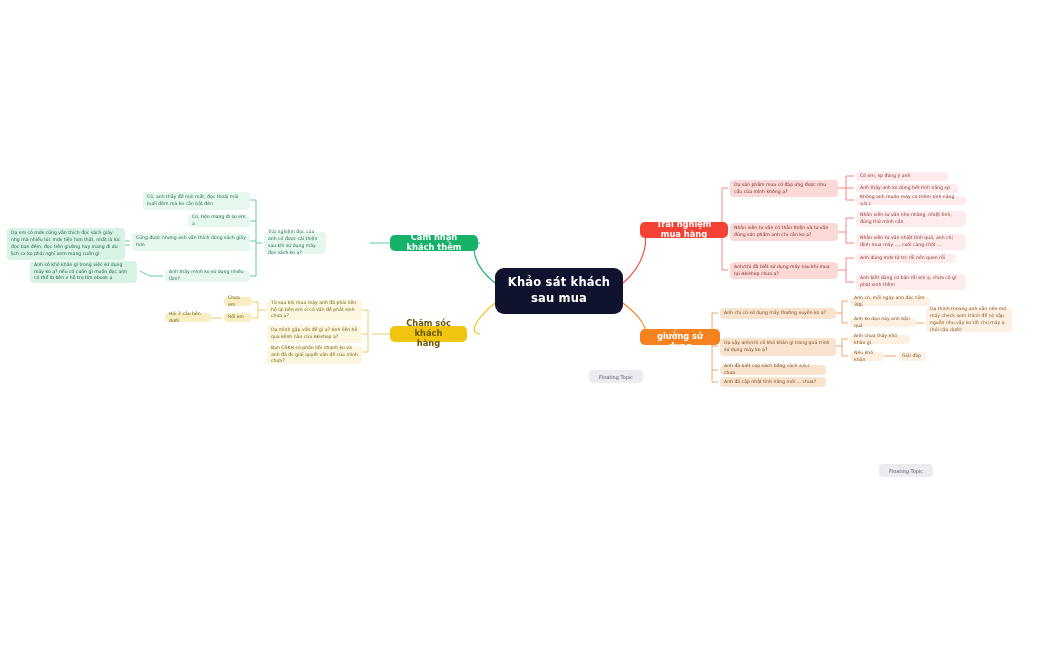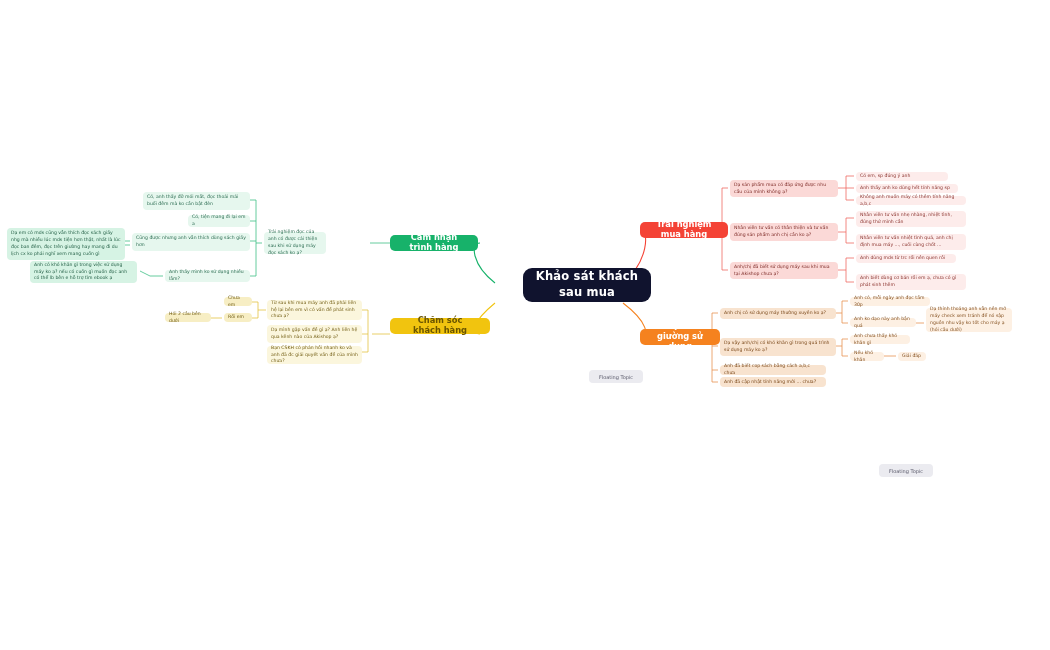--- a/index.html
+++ b/index.html
@@ -130,24 +130,24 @@
     <path d="M916,323 L924,323"></path>
 
     <path d="M836,346 L842,346"></path>
     <path d="M842,339 L842,356"></path>
     <path d="M842,339 L848,339"></path>
     <path d="M842,356 L848,356"></path>
     <path d="M884,356 L896,356"></path>
   </g>
 </svg>
 
-<div class="node central" style="left:495px;top:268px;width:128px;height:34px;margin-left:28px;">Khảo sát khách sau mua</div>
-
-<div class="node branch b-green" style="left:390px;top:235px;width:88px;height:16px;">Cảm nhận trình hàng</div>
-<div class="node branch b-yellow" style="left:390px;top:318px;width:100px;height:16px;">Chăm sóc khách hàng</div>
+<div class="node central" style="left:495px;top:268px;width:128px;height:46px;">Khảo sát khách sau mua</div>
+
+<div class="node branch b-green" style="left:390px;top:235px;width:88px;height:16px;">Cảm nhận khách thêm</div>
+<div class="node branch b-yellow" style="left:390px;top:326px;width:77px;height:16px;">Chăm sóc khách hàng</div>
 <div class="node branch b-red" style="left:640px;top:222px;width:88px;height:16px;">Trải nghiệm mua hàng</div>
 <div class="node branch b-orange" style="left:640px;top:329px;width:80px;height:16px;">Quá giường sử dụng</div>
 
 <div class="node leaf g2" style="left:264px;top:232px;width:62px;height:22px;">Trải nghiệm đọc của anh có được cải thiện sau khi sử dụng máy đọc sách ko ạ?</div>
 
 <div class="node leaf g2" style="left:143px;top:192px;width:107px;height:18px;">Có, anh thấy đỡ mỏi mắt, đọc thoải mái buổi đêm mà ko cần bật đèn</div>
 
 <div class="node leaf g2" style="left:188px;top:215px;width:62px;height:12px;">Có, tiện mang đi lại em a</div>
 
 <div class="node leaf g2" style="left:132px;top:233px;width:118px;height:18px;">Cũng được nhưng anh vẫn thích dùng sách giấy hơn</div>

